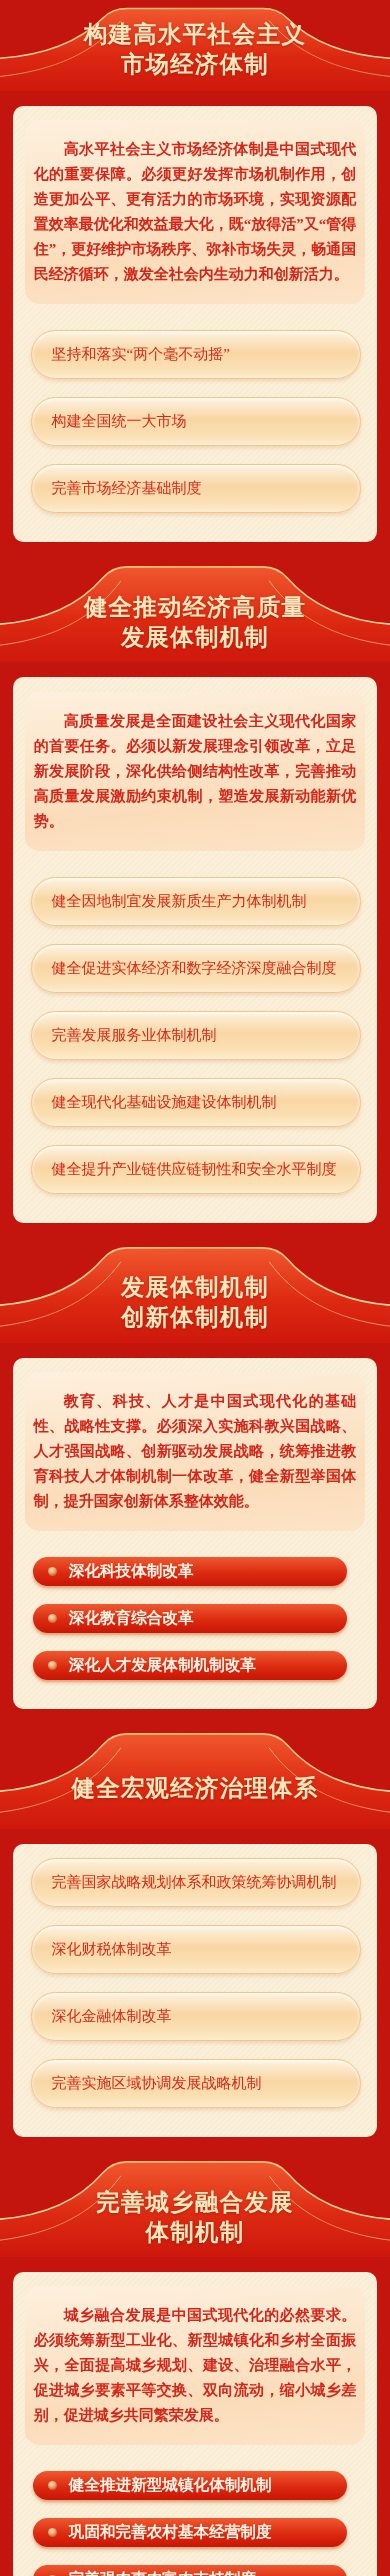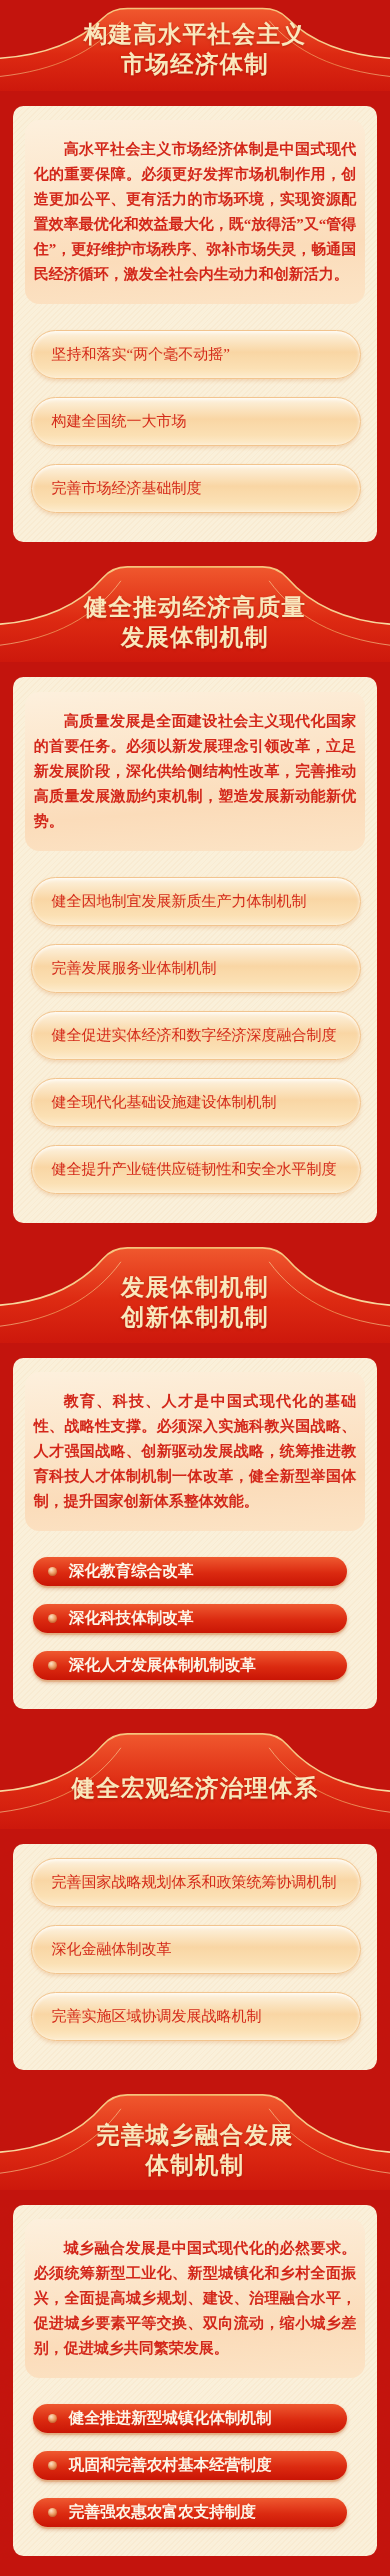--- a/index.html
+++ b/index.html
@@ -171,24 +171,24 @@
     </div>
     <div class="card">
       <div class="para-box">
         <p class="para">高质量发展是全面建设社会主义现代化国家的首要任务。必须以新发展理念引领改革，立足新发展阶段，深化供给侧结构性改革，完善推动高质量发展激励约束机制，塑造发展新动能新优势。</p>
       </div>
       <div class="items">
           <div class="pill pill-cream">
             <span class="pill-text">健全因地制宜发展新质生产力体制机制</span>
           </div>
           <div class="pill pill-cream">
+            <span class="pill-text">健全促进实体经济和数字经济深度融合制度</span>
+          </div>
+          <div class="pill pill-cream">
             <span class="pill-text">完善发展服务业体制机制</span>
-          </div>
-          <div class="pill pill-cream">
-            <span class="pill-text">健全促进实体经济和数字经济深度融合制度</span>
           </div>
           <div class="pill pill-cream">
             <span class="pill-text">健全现代化基础设施建设体制机制</span>
           </div>
           <div class="pill pill-cream">
             <span class="pill-text">健全提升产业链供应链韧性和安全水平制度</span>
           </div>
         </div>
     </div>
   </section>
@@ -224,28 +224,28 @@
           <div class="banner-line">创新体制机制</div>
         </div>
     </div>
     <div class="card">
       <div class="para-box">
         <p class="para">教育、科技、人才是中国式现代化的基础性、战略性支撑。必须深入实施科教兴国战略、人才强国战略、创新驱动发展战略，统筹推进教育科技人才体制机制一体改革，健全新型举国体制，提升国家创新体系整体效能。</p>
       </div>
       <div class="items">
           <div class="pill pill-red">
             <span class="bullet"></span>
+            <span class="pill-text">深化科技体制改革</span>
+          </div>
+          <div class="pill pill-red">
+            <span class="bullet"></span>
             <span class="pill-text">深化教育综合改革</span>
           </div>
           <div class="pill pill-red">
             <span class="bullet"></span>
-            <span class="pill-text">深化科技体制改革</span>
-          </div>
-          <div class="pill pill-red">
-            <span class="bullet"></span>
             <span class="pill-text">深化人才发展体制机制改革</span>
           </div>
         </div>
     </div>
   </section>
 
   <section class="section">
     <div class="banner">
       <svg viewBox="0 0 600 150" preserveAspectRatio="none" aria-hidden="true">
         <defs>
@@ -272,20 +272,23 @@
         <path d="M600,126 C515,116 455,86 414,34" fill="none" stroke="url(#gGold)" stroke-width="1.4" opacity="0.65"></path>
       </svg>
       <div class="banner-title">
           <div class="banner-line">健全宏观经济治理体系</div>
         </div>
     </div>
     <div class="card">
       <div class="items">
           <div class="pill pill-cream">
             <span class="pill-text">完善国家战略规划体系和政策统筹协调机制</span>
+          </div>
+          <div class="pill pill-cream">
+            <span class="pill-text">深化财税体制改革</span>
           </div>
           <div class="pill pill-cream">
             <span class="pill-text">深化金融体制改革</span>
           </div>
           <div class="pill pill-cream">
             <span class="pill-text">完善实施区域协调发展战略机制</span>
           </div>
         </div>
     </div>
   </section>

